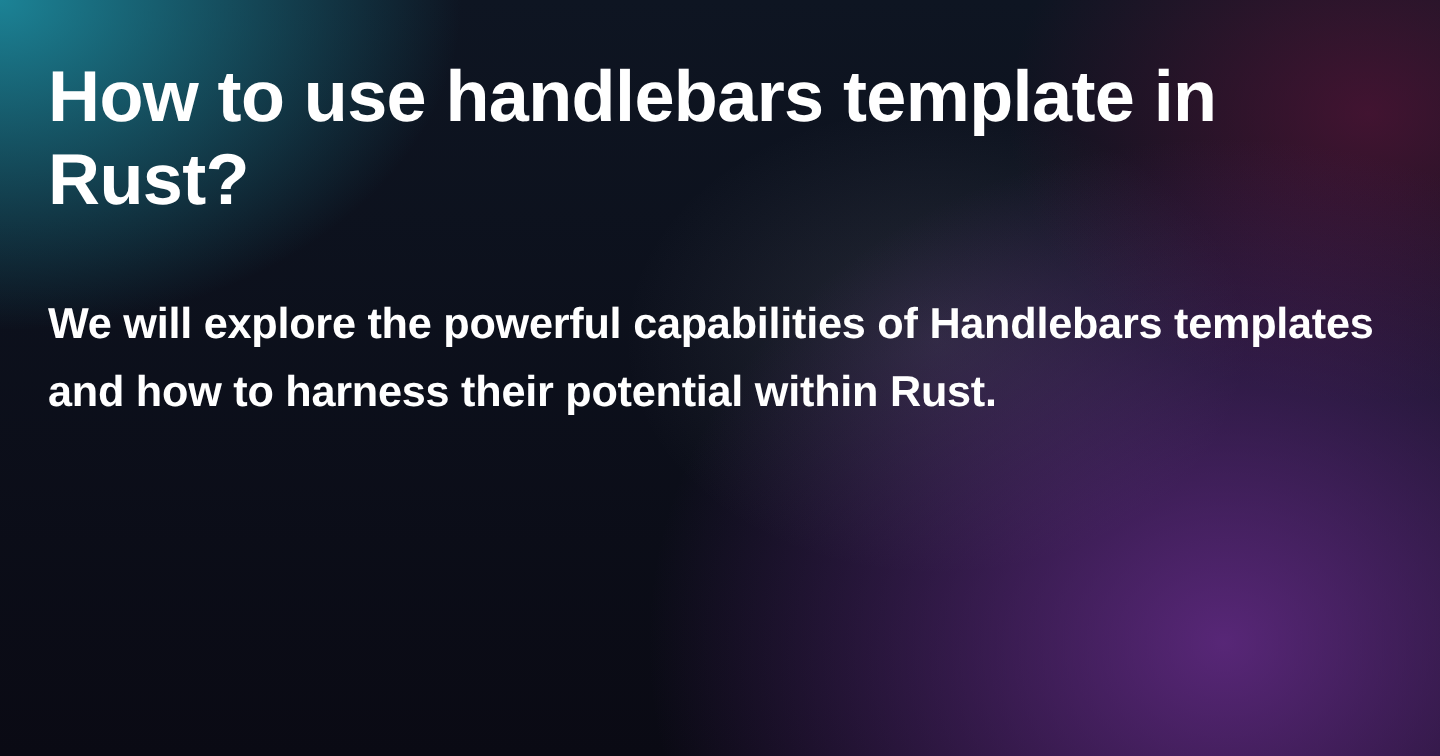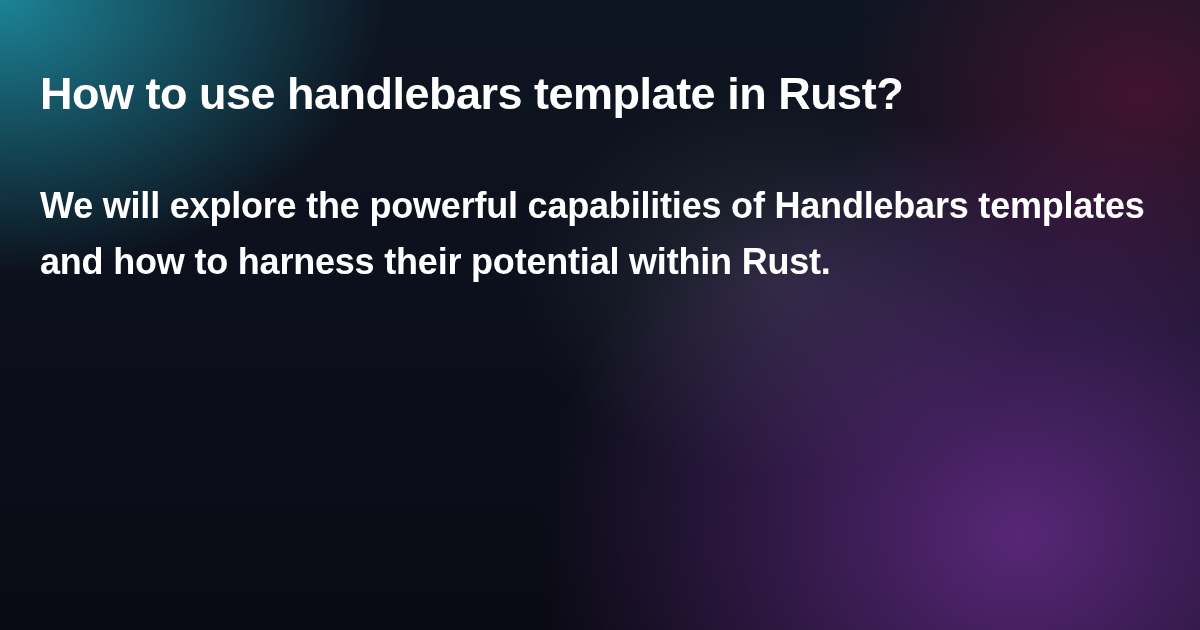--- a/index.html
+++ b/index.html
@@ -42,24 +42,24 @@
       font-weight: 700;
       font-size: 26px;
       padding: 6px 22px;
       border-radius: 999px;
       width: 100%;
       letter-spacing: -0.3px;
     }
     
     .title {
       color: #ffffff;
-      font-size: 45px;
+      font-size: 60px;
       font-weight: 700;
       line-height: 1.15;
-      margin-top: 38px;
+      margin-top: 16px;
       letter-spacing: -0.5px;
     }
     
     .description {
       color: #ffffff;
       font-size: 36px;
       font-weight: 600;
       line-height: 1.55;
       margin-top: 58px;
       letter-spacing: -0.2px;

